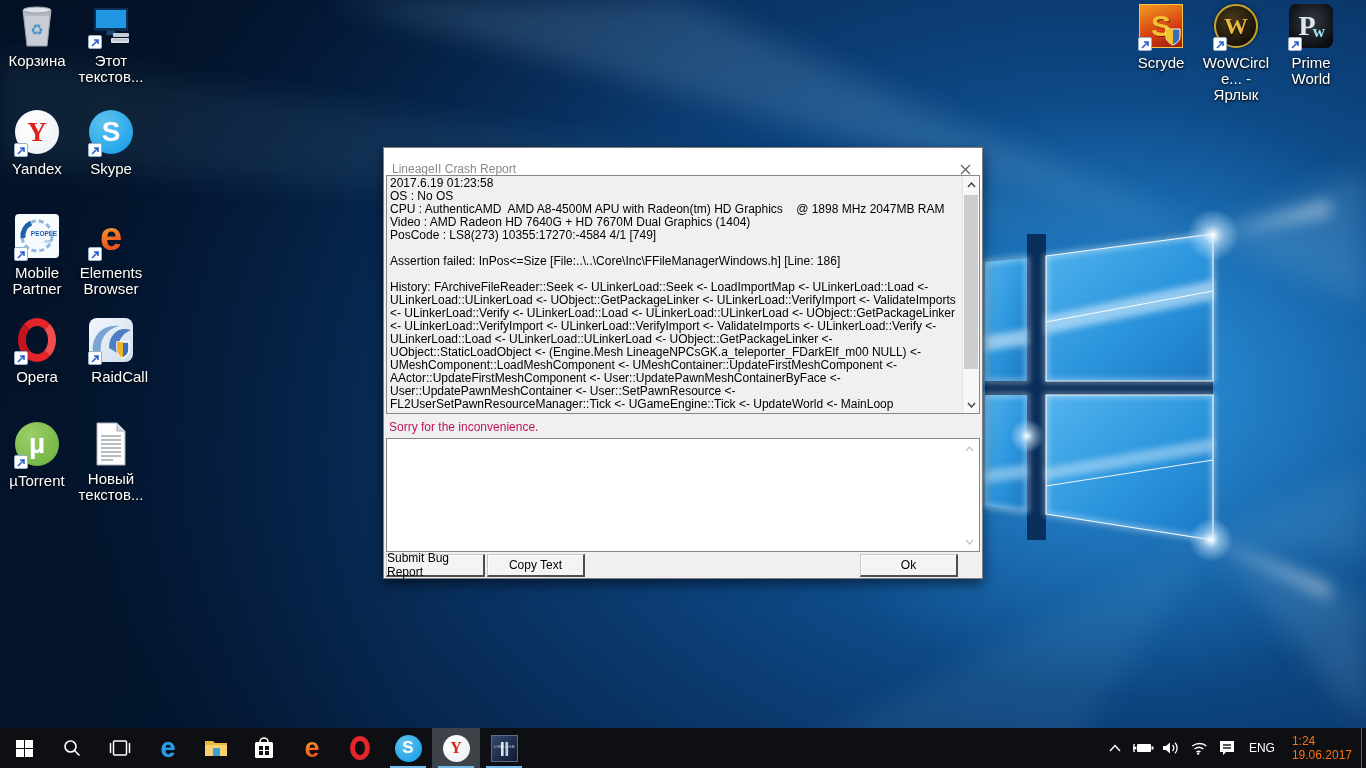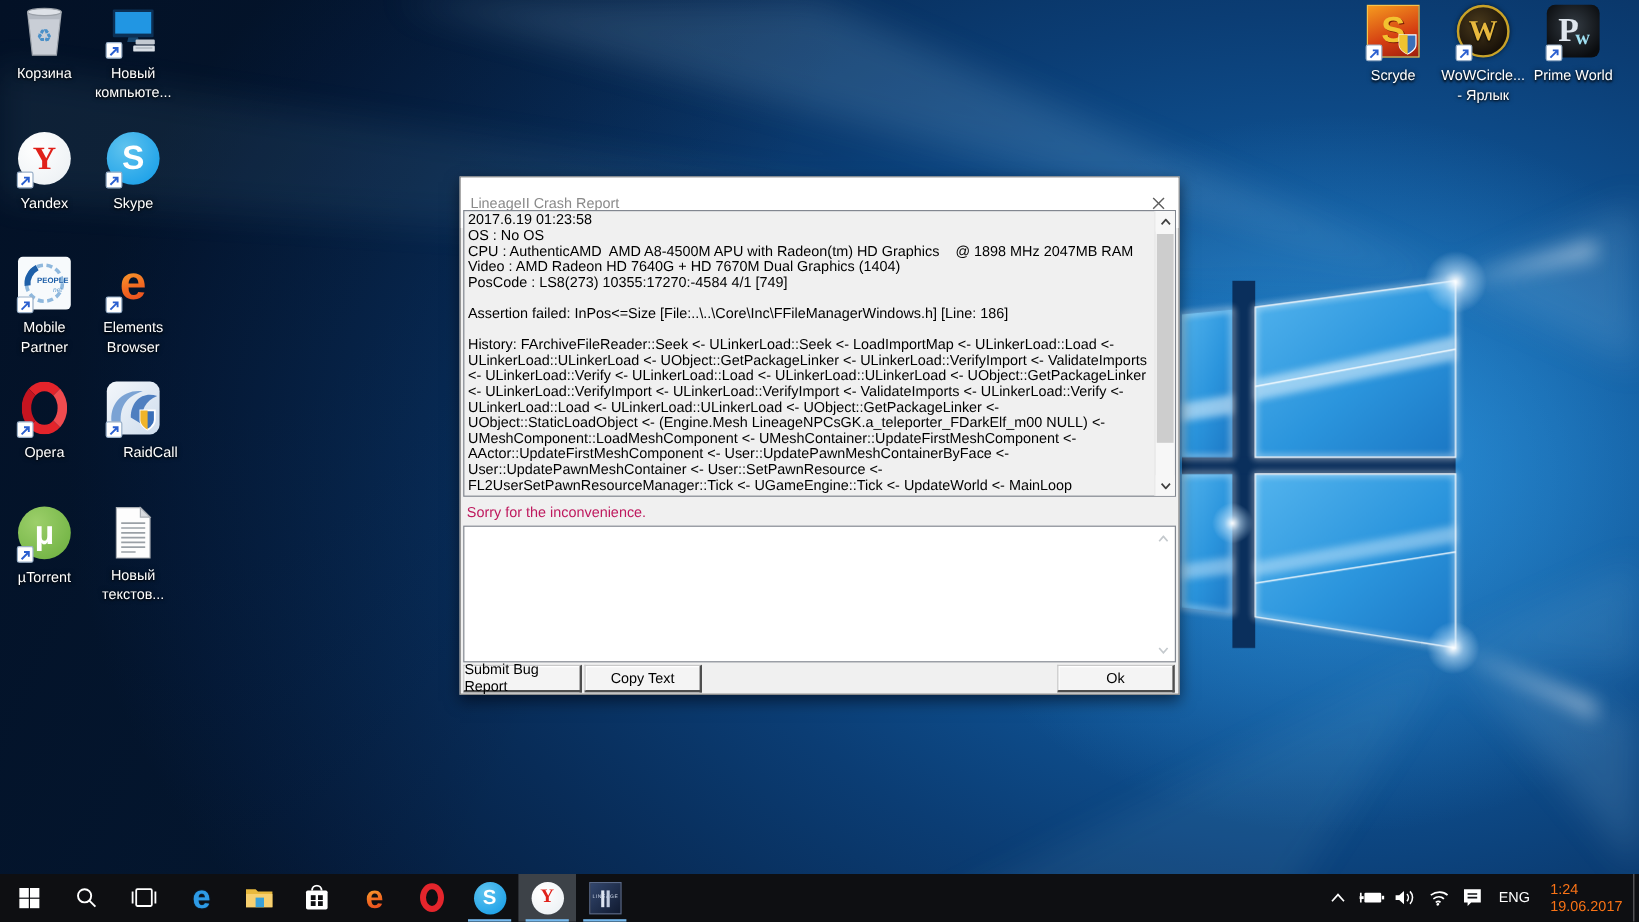--- a/index.html
+++ b/index.html
@@ -10,21 +10,21 @@
   .wallpaper { position:absolute; inset:0;
     background:
       linear-gradient(115deg, rgba(2,10,26,.50) 0%, rgba(2,10,26,0) 42%),
       radial-gradient(1050px 720px at 81% 50%, #1576c2 0%, #0f5496 30%, #0b3d74 52%, #082c58 72%, #051d3e 92%, #041832 100%);
   }
   .wallpaper svg { position:absolute; inset:0; }
 
   
   .di { position:absolute; width:74px; text-align:center; cursor:default; }
   .di .art { width:48px; height:48px; margin:0 auto; position:relative; }
-  .di .lbl { margin-top:3px; font-size:12px; line-height:16px; color:#fff;
+  .di .lbl { margin-top:3px; font-size:15px; line-height:16px; color:#fff;
     text-shadow:0 1px 2px rgba(0,0,0,.95), 0 0 4px rgba(0,0,0,.7); word-wrap:break-word; }
   .shortcut-arrow { position:absolute; left:1px; bottom:1px; width:14px; height:14px;
     background:#fff; border:1px solid #9ab0c8; border-radius:2px; display:flex; align-items:center; justify-content:center; }
   .circle-ic { width:44px; height:44px; border-radius:50%; margin:2px auto; display:flex; align-items:center; justify-content:center; }
   .square-ic { width:44px; height:44px; margin:2px auto; display:flex; align-items:center; justify-content:center; }
 
   
   .dialog { position:absolute; left:383px; top:147px; width:600px; height:432px;
     background:#f0f0f0; border:1px solid #7f7f7f; box-shadow:0 5px 12px rgba(0,0,10,.55); }
   .titlebar { position:absolute; left:0; top:0; right:0; height:42px; background:#fff;
@@ -40,21 +40,21 @@
   .vs-thumb { position:absolute; left:1px; width:14px; background:#cdcdcd; }
   .sorry { position:absolute; left:5px; top:272px; font-size:12px; color:#be185d; }
   .comment { position:absolute; left:2px; top:290px; width:594px; height:114px; background:#fff; border:1px solid #828790; }
   .comment .vscroll { background:#fff; border-left:none; }
   .comment .vs-btn { background:#fff; }
   .btn { position:absolute; height:23px; background:#f4f4f4; font-size:12px; color:#000;
     border-top:1px solid #c8c8c8; border-left:1px solid #c8c8c8; border-right:2px solid #4e4e4e; border-bottom:2px solid #4e4e4e;
     box-shadow:inset 1px 1px 0 #ffffff; display:flex; align-items:center; justify-content:center; }
   .btn.submit { left:2px;  top:406px; width:99px; }
   .btn.copy   { left:103px; top:406px; width:98px; }
-  .btn.ok     { left:497px; top:406px; width:98px; }
+  .btn.ok     { left:476px; top:406px; width:98px; }
 
   
   .taskbar { position:absolute; left:0; bottom:0; width:1366px; height:40px; background:#0e0f12; display:flex; align-items:stretch; }
   .tb-item { width:48px; height:40px; display:flex; align-items:center; justify-content:center; position:relative; }
   .tb-item.active { background:#3d4248; }
   .run-bar { position:absolute; bottom:0; left:6px; right:6px; height:2px; background:#76b9ed; }
   .tb-spacer { flex:1; }
   .tray { display:flex; align-items:center; height:40px; }
   .tray-ic { width:28px; height:40px; display:flex; align-items:center; justify-content:center; }
   .tray-lang { color:#fff; font-size:12px; padding:0 8px; }
@@ -159,21 +159,21 @@
       <rect x="26" y="31" width="16" height="4" rx="1" fill="#c3cad2"></rect>
       <rect x="24" y="36" width="18" height="5" rx="1" fill="#d8dee5"></rect>
       <line x1="26" y1="38" x2="40" y2="38" stroke="#9aa4ae" stroke-width="1"></line>
     </svg>
     <span class="shortcut-arrow">
       <svg width="9" height="9" viewBox="0 0 9 9">
           <path d="M1 8 L7 2 M3 2 L7 2 L7 6" stroke="#2a5fd0" stroke-width="1.6" fill="none"></path>
         </svg>
     </span>
   </div>
-  <div class="lbl">Новый компьюте...</div>
+  <div class="lbl">Этот текстов...</div>
 </div>
 
 <div class="di" style="left:0px; top:108px;">
   <div class="art">
     <div class="circle-ic" style="background:radial-gradient(circle at 35% 30%,#ffffff,#e9eef2);">
       <span style="font-size:27px; font-weight:bold; color:#e0211a; font-family:'Liberation Serif',serif;">Y</span>
     </div>
     <span class="shortcut-arrow">
       <svg width="9" height="9" viewBox="0 0 9 9">
           <path d="M1 8 L7 2 M3 2 L7 2 L7 6" stroke="#2a5fd0" stroke-width="1.6" fill="none"></path>

